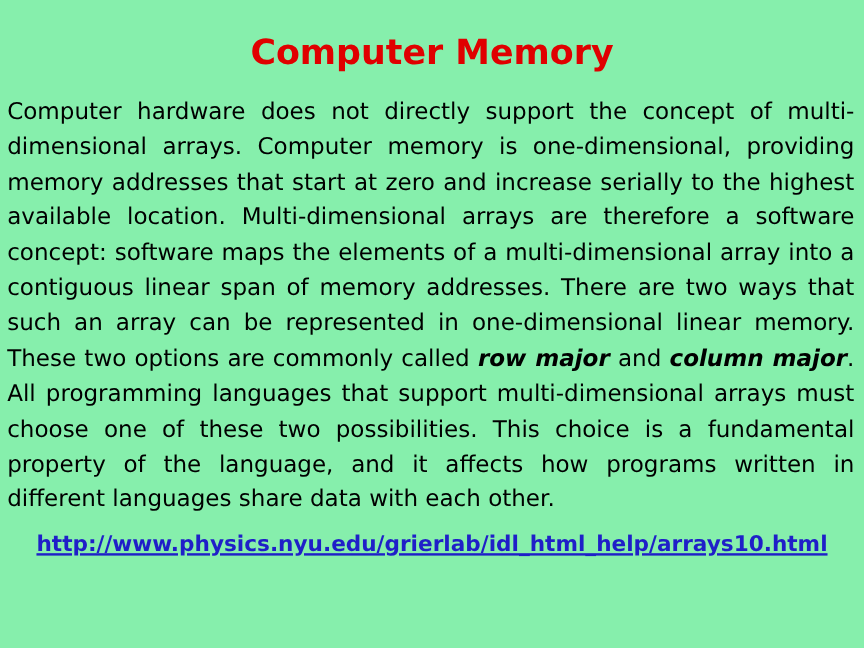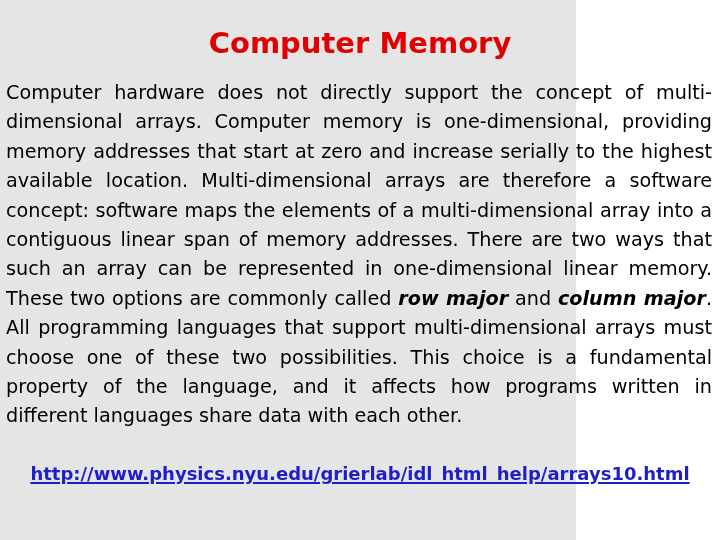--- a/index.html
+++ b/index.html
@@ -8,23 +8,23 @@
   }
   body {
     width: 720px;
     height: 540px;
     background: #ffffff;
     font-family: "DejaVu Sans", sans-serif;
     overflow: hidden;
   }
   .slide {
     position: relative;
-    width: 576px;
+    width: 720px;
     height: 540px;
-    background: #e5e5e5;
+    background: #86efac;
     box-sizing: border-box;
   }
   .slide-title {
     position: absolute;
     left: 0;
     top: 26px;
     width: 720px;
     text-align: center;
     color: #e00000;
     font-family: "DejaVu Sans", sans-serif;
@@ -51,21 +51,21 @@
     word-spacing: 0px;
     hyphens: none;
   }
   .body-text .em-strong {
     font-weight: bold;
     font-style: italic;
   }
   .link-row {
     position: absolute;
     left: 0;
-    top: 462px;
+    top: 442px;
     width: 720px;
     text-align: center;
   }
   .source-link {
     display: inline-block;
     color: #1f1fc8;
     font-family: "DejaVu Sans", sans-serif;
     font-weight: bold;
     font-size: 18px;
     line-height: 24px;

